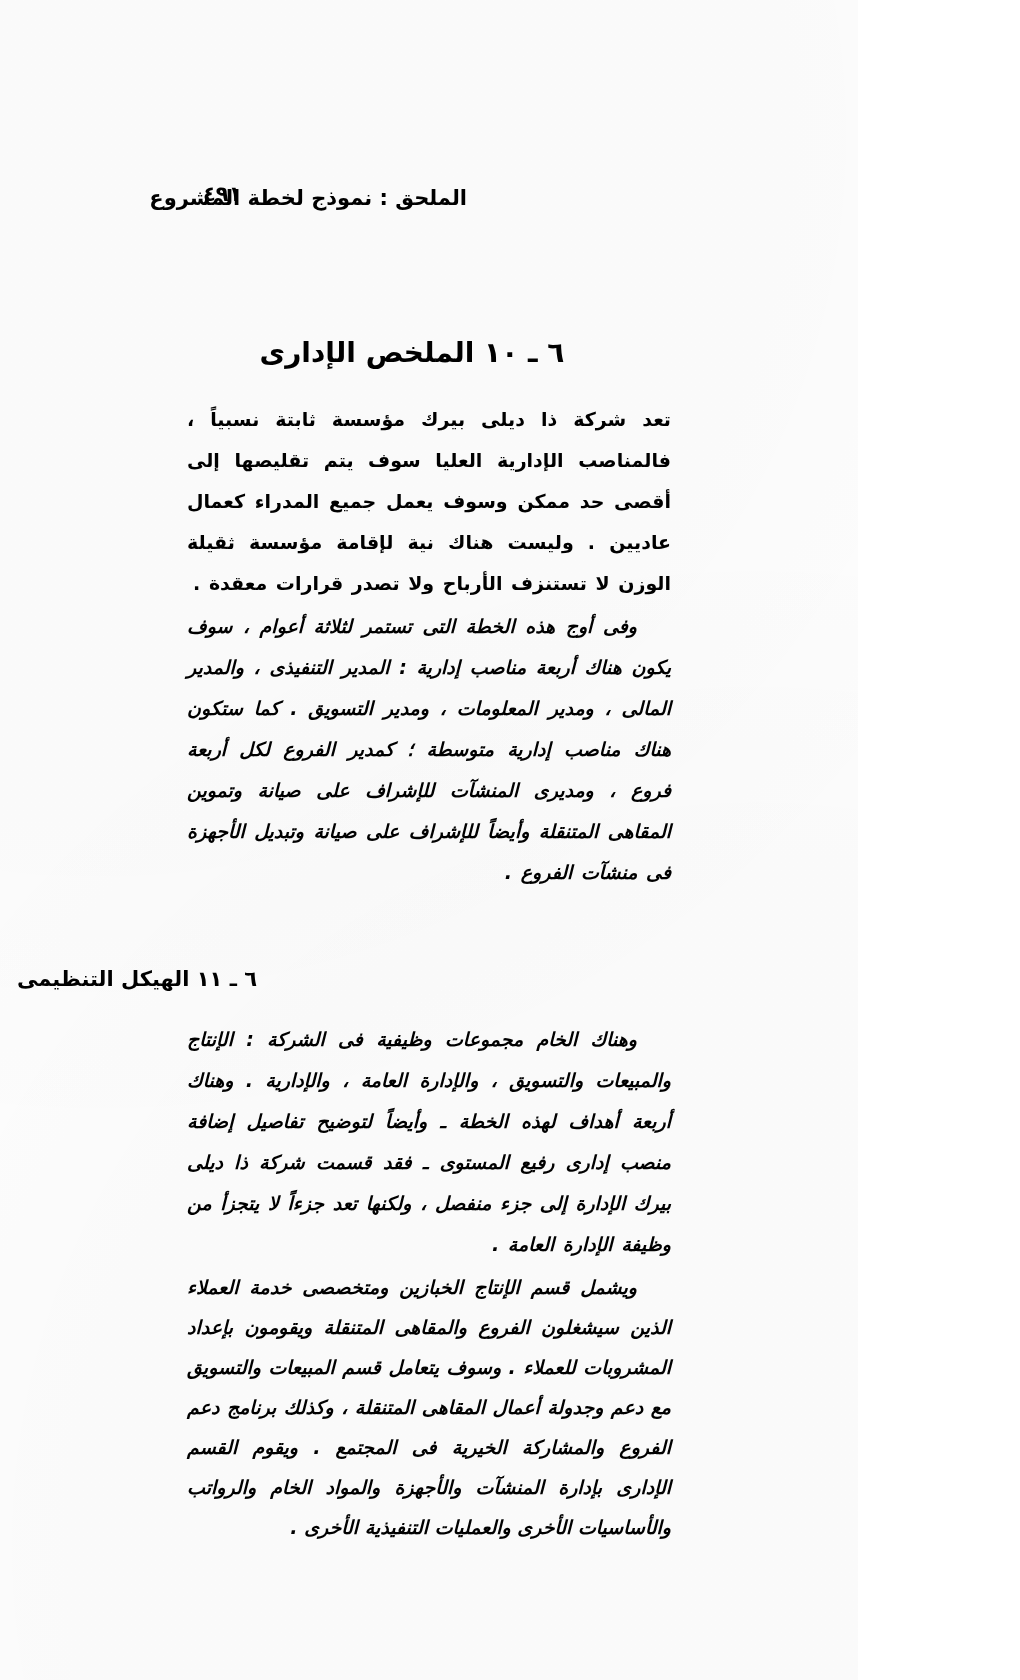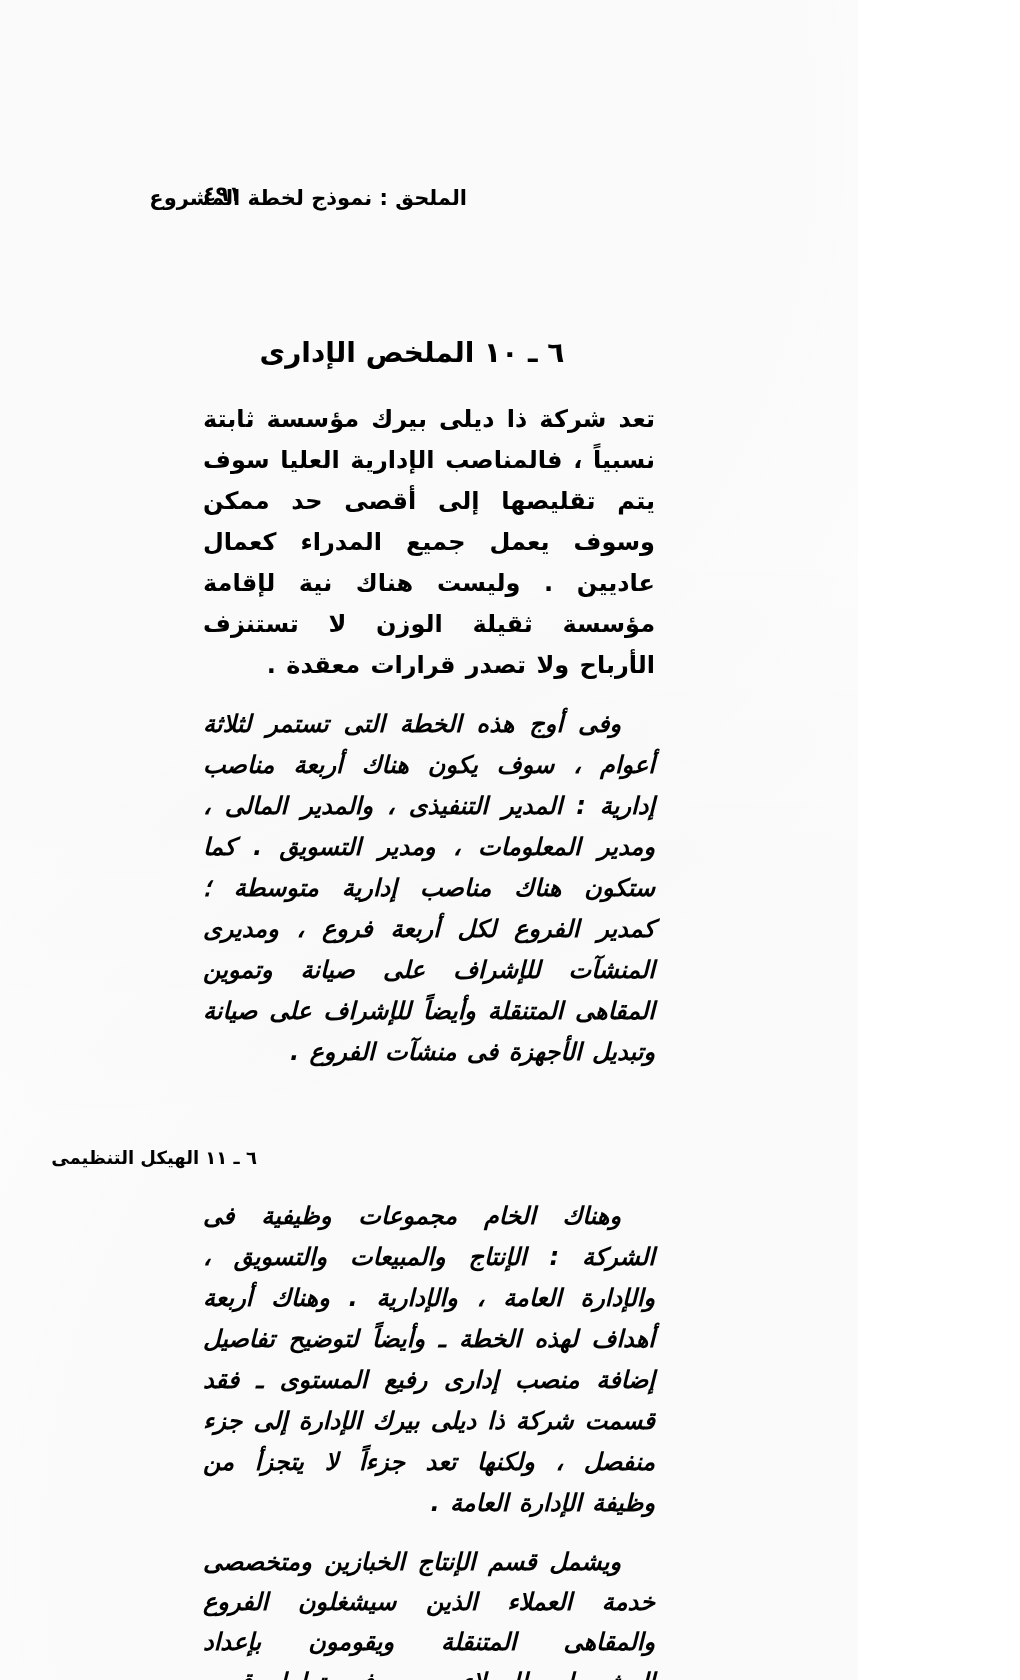--- a/index.html
+++ b/index.html
@@ -74,34 +74,34 @@
   .heading-1 {
     margin-top: 108px;
     margin-bottom: 30px;
     padding-right: 34px;
   }
   .heading-2 {
     margin-top: 74px;
     margin-bottom: 28px;
     text-align: center;
     padding-right: 416px;
-    font-size: 18px;
+    font-size: 21px;
   }
 
   
   .para {
     font-family: "DejaVu Sans", "Liberation Sans", sans-serif;
-    font-size: 24px;
+    font-size: 19px;
     font-weight: bold;
     line-height: 41px;
     text-align: justify;
     text-align-last: right;
     letter-spacing: -0.2px;
     word-spacing: 2px;
-    margin: 18px;
+    margin: 2px;
     text-indent: 0;
   }
   .para + .para {
     margin-top: 0px;
   }
   .para.indent {
     text-indent: 34px;
     font-style: italic;
   }
 

